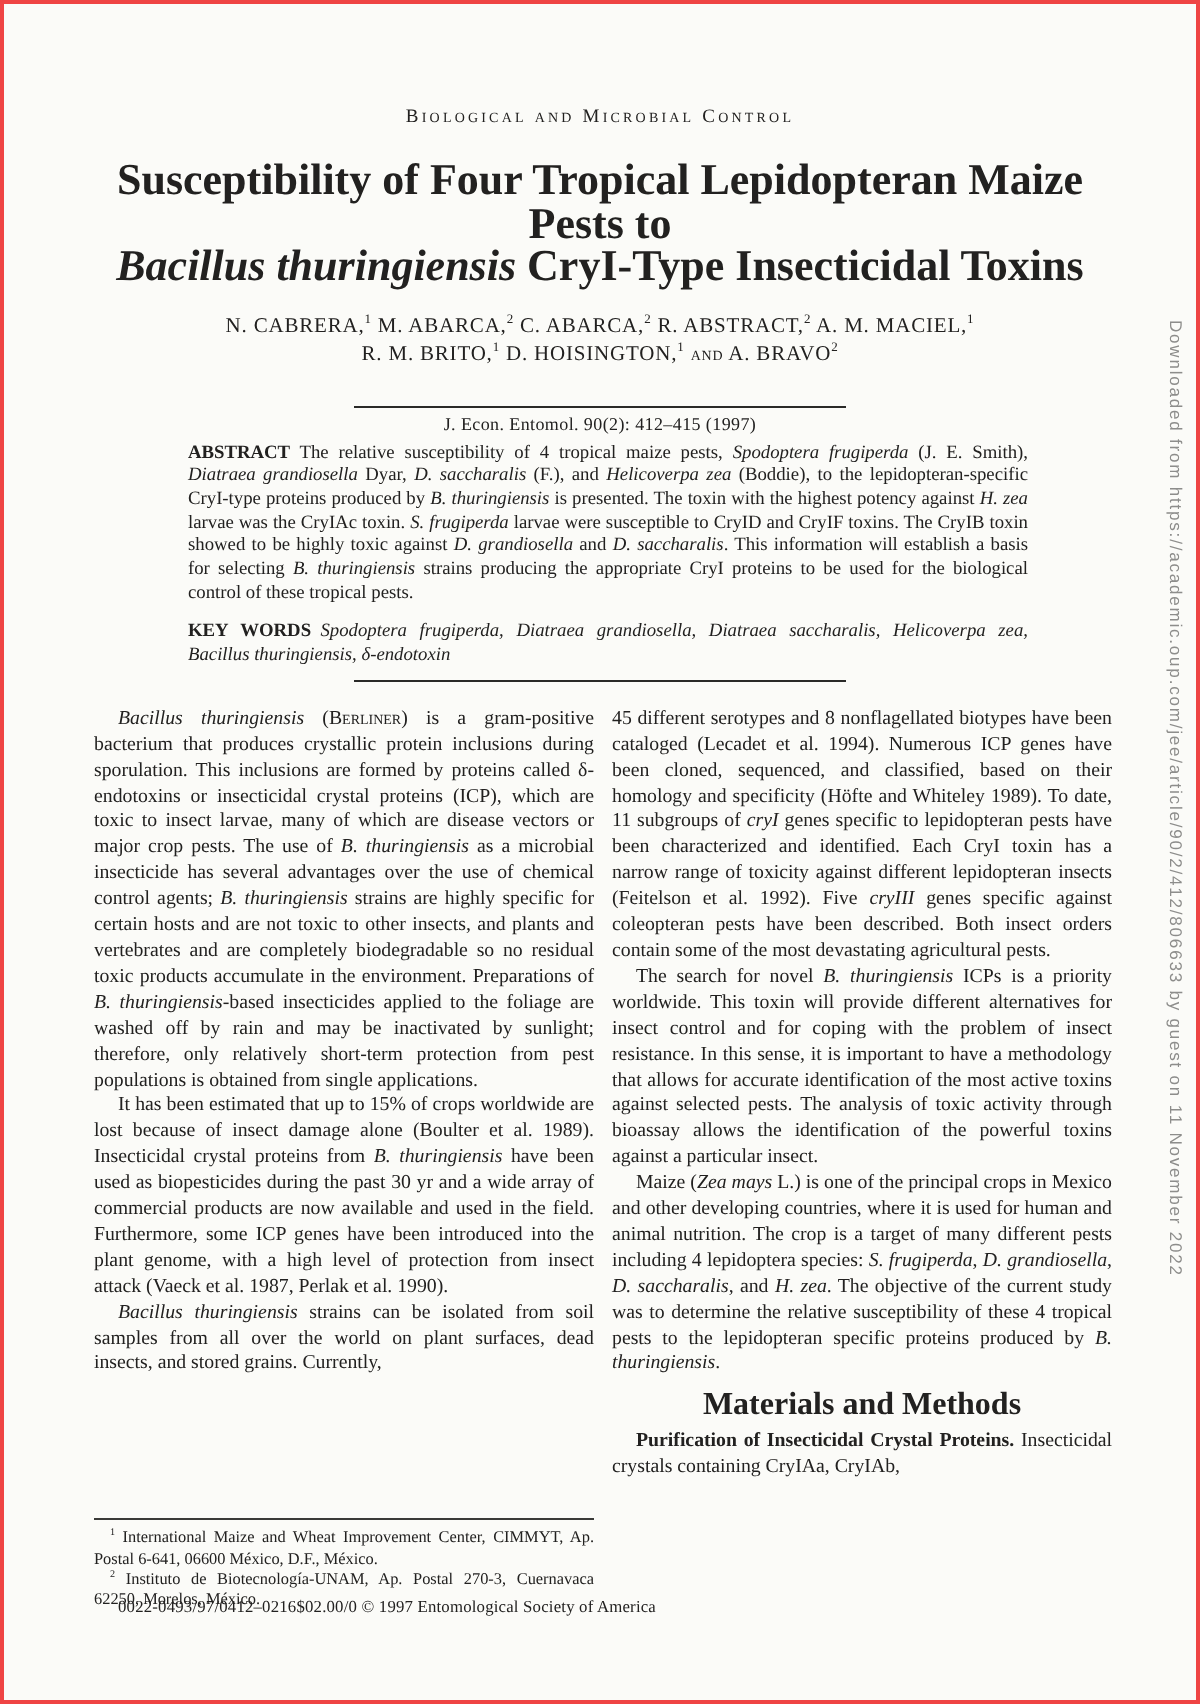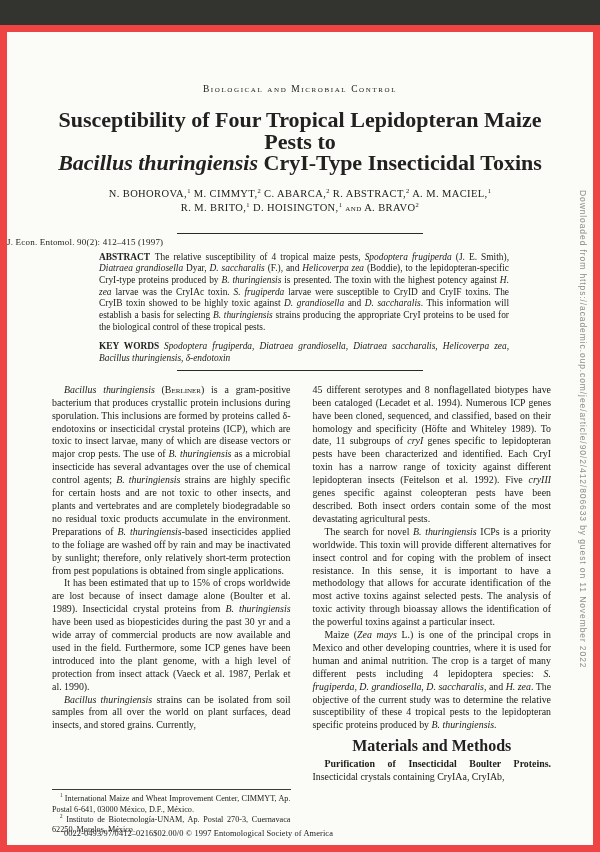--- a/index.html
+++ b/index.html
@@ -2,49 +2,49 @@
 <html><head>
 <meta charset="utf-8">
 <style>
   html,body{margin:0;padding:0;}
   body{
     width:600px;height:852px;background:#33332f;
     font-family:"Liberation Serif", serif;position:relative;
   }
   .page{
     position:absolute;inset:0;box-sizing:border-box;
-    background:#fbfbf8;border:7px solid #ef4444;
-    color:#222120;overflow:hidden;margin-top:25px;
+    background:#fbfbf8;border:2px solid #ef4444;
+    color:#222120;overflow:hidden;
   }
   .running-head{
     margin-top:52px;text-align:center;
     font-size:9.5px;letter-spacing:1.6px;font-variant:small-caps;font-weight:500;
   }
   .title{
     margin:15px 30px 0;text-align:center;
     font-size:22px;font-weight:bold;line-height:21.5px;
   }
   .title .tline{display:block;}
   .authors{
     margin-top:13px;text-align:center;
     font-size:10.5px;line-height:14.5px;letter-spacing:0.4px;
   }
   .rule-center{width:246px;margin:17px auto 0;border-top:1.7px solid #2a2a28;}
   .rule-center.rule2{margin-top:5px;}
-  .citation{margin-top:3px;font-size:9px;letter-spacing:0.2px;}
+  .citation{margin-top:3px;text-align:center;font-size:9px;letter-spacing:0.2px;}
   .abstract{
     margin:5px 84px 0 92px;font-size:9.4px;line-height:11.7px;
     text-align:justify;
   }
   .keywords{
     margin:8px 84px 0 92px;font-size:9.4px;line-height:11.7px;
     text-align:justify;
   }
   .columns{
-    display:flex;gap:22px;margin:13px 42px 0 45px;
+    display:flex;gap:9px;margin:13px 42px 0 45px;
     height:452px;overflow:hidden;
   }
   .col{flex:1;font-size:9.9px;line-height:12.9px;text-align:justify;}
   .col p{margin:0;text-indent:12px;}
   .col p.noindent{text-indent:0;}
   .col.left{display:flex;flex-direction:column;}
   .footnotes{margin-top:auto;font-size:8.2px;line-height:10.4px;text-align:justify;}
   .fn-rule{border-top:1px solid #3a3a38;margin-bottom:4px;}
   .footnotes p{margin:0;text-indent:8px;}
   .section-heading{
@@ -73,21 +73,21 @@
 <div class="page">
 
   <div class="running-head">Biological and Microbial Control</div>
 
   <h1 class="title">
     <span class="tline">Susceptibility of Four Tropical Lepidopteran Maize Pests to</span>
     <span class="tline"><span class="it">Bacillus thuringiensis</span><span> CryI-Type Insecticidal Toxins</span></span>
   </h1>
 
   <div class="authors">
-    <div><span>N. BOHOROVA,</span><span class="sp">1</span><span> M. CIMMYT,</span><span class="sp">2</span><span> C. ABARCA,</span><span class="sp">2</span><span> R. ABSTRACT,</span><span class="sp">2</span><span> A. M. MACIEL,</span><span class="sp">1</span></div>
+    <div><span>N. CABRERA,</span><span class="sp">1</span><span> M. ABARCA,</span><span class="sp">2</span><span> C. ABARCA,</span><span class="sp">2</span><span> R. ABSTRACT,</span><span class="sp">2</span><span> A. M. MACIEL,</span><span class="sp">1</span></div>
     <div><span>R. M. BRITO,</span><span class="sp">1</span><span> D. HOISINGTON,</span><span class="sp">1</span><span> </span><span class="sc">and</span><span> A. BRAVO</span><span class="sp">2</span></div>
   </div>
 
   <div class="rule-center"></div>
 
   <div class="citation">J. Econ. Entomol. 90(2): 412–415 (1997)</div>
 
   <p class="abstract"><span class="bd">ABSTRACT</span><span> The relative susceptibility of 4 tropical maize pests, </span><span class="it">Spodoptera frugiperda</span><span> (J. E. Smith), </span><span class="it">Diatraea grandiosella</span><span> Dyar, </span><span class="it">D. saccharalis</span><span> (F.), and </span><span class="it">Helicoverpa zea</span><span> (Boddie), to the lepidopteran-specific CryI-type proteins produced by </span><span class="it">B. thuringiensis</span><span> is presented. The toxin with the highest potency against </span><span class="it">H. zea</span><span> larvae was the CryIAc toxin. </span><span class="it">S. frugiperda</span><span> larvae were susceptible to CryID and CryIF toxins. The CryIB toxin showed to be highly toxic against </span><span class="it">D. grandiosella</span><span> and </span><span class="it">D. saccharalis</span><span>. This information will establish a basis for selecting </span><span class="it">B. thuringiensis</span><span> strains producing the appropriate CryI proteins to be used for the biological control of these tropical pests.</span></p>
 
   <p class="keywords"><span class="bd">KEY WORDS</span><span> </span><span class="it">Spodoptera frugiperda, Diatraea grandiosella, Diatraea saccharalis, Helicoverpa zea, Bacillus thuringiensis, δ-endotoxin</span></p>
@@ -96,31 +96,31 @@
 
   <div class="columns">
 
     <div class="col left">
       <p><span class="it">Bacillus thuringiensis</span><span> (</span><span class="sc">Berliner</span><span>) is a gram-positive bacterium that produces crystallic protein inclusions during sporulation. This inclusions are formed by proteins called δ-endotoxins or insecticidal crystal proteins (ICP), which are toxic to insect larvae, many of which are disease vectors or major crop pests. The use of </span><span class="it">B. thuringiensis</span><span> as a microbial insecticide has several advantages over the use of chemical control agents; </span><span class="it">B. thuringiensis</span><span> strains are highly specific for certain hosts and are not toxic to other insects, and plants and vertebrates and are completely biodegradable so no residual toxic products accumulate in the environment. Preparations of </span><span class="it">B. thuringiensis</span><span>-based insecticides applied to the foliage are washed off by rain and may be inactivated by sunlight; therefore, only relatively short-term protection from pest populations is obtained from single applications.</span></p>
       <p><span>It has been estimated that up to 15% of crops worldwide are lost because of insect damage alone (Boulter et al. 1989). Insecticidal crystal proteins from </span><span class="it">B. thuringiensis</span><span> have been used as biopesticides during the past 30 yr and a wide array of commercial products are now available and used in the field. Furthermore, some ICP genes have been introduced into the plant genome, with a high level of protection from insect attack (Vaeck et al. 1987, Perlak et al. 1990).</span></p>
       <p><span class="it">Bacillus thuringiensis</span><span> strains can be isolated from soil samples from all over the world on plant surfaces, dead insects, and stored grains. Currently,</span></p>
 
       <div class="footnotes">
         <div class="fn-rule"></div>
-        <p><span class="sp">1</span><span> International Maize and Wheat Improvement Center, CIMMYT, Ap. Postal 6-641, 03000 México, D.F., México.</span></p>
+        <p><span class="sp">1</span><span> International Maize and Wheat Improvement Center, CIMMYT, Ap. Postal 6-641, 06600 México, D.F., México.</span></p>
         <p><span class="sp">2</span><span> Instituto de Biotecnología-UNAM, Ap. Postal 270-3, Cuernavaca 62250, Morelos, México.</span></p>
       </div>
     </div>
 
     <div class="col right">
       <p class="noindent"><span>45 different serotypes and 8 nonflagellated biotypes have been cataloged (Lecadet et al. 1994). Numerous ICP genes have been cloned, sequenced, and classified, based on their homology and specificity (Höfte and Whiteley 1989). To date, 11 subgroups of </span><span class="it">cryI</span><span> genes specific to lepidopteran pests have been characterized and identified. Each CryI toxin has a narrow range of toxicity against different lepidopteran insects (Feitelson et al. 1992). Five </span><span class="it">cryIII</span><span> genes specific against coleopteran pests have been described. Both insect orders contain some of the most devastating agricultural pests.</span></p>
       <p><span>The search for novel </span><span class="it">B. thuringiensis</span><span> ICPs is a priority worldwide. This toxin will provide different alternatives for insect control and for coping with the problem of insect resistance. In this sense, it is important to have a methodology that allows for accurate identification of the most active toxins against selected pests. The analysis of toxic activity through bioassay allows the identification of the powerful toxins against a particular insect.</span></p>
       <p><span>Maize (</span><span class="it">Zea mays</span><span> L.) is one of the principal crops in Mexico and other developing countries, where it is used for human and animal nutrition. The crop is a target of many different pests including 4 lepidoptera species: </span><span class="it">S. frugiperda</span><span>, </span><span class="it">D. grandiosella</span><span>, </span><span class="it">D. saccharalis</span><span>, and </span><span class="it">H. zea</span><span>. The objective of the current study was to determine the relative susceptibility of these 4 tropical pests to the lepidopteran specific proteins produced by </span><span class="it">B. thuringiensis</span><span>.</span></p>
       <h2 class="section-heading">Materials and Methods</h2>
-      <p><span class="bd">Purification of Insecticidal Boulter Proteins.</span><span> Insecticidal crystals containing CryIAa, CryIAb,</span></p>
+      <p><span class="bd">Purification of Insecticidal Crystal Proteins.</span><span> Insecticidal crystals containing CryIAa, CryIAb,</span></p>
     </div>
 
   </div>
 
   <div class="copyright">0022-0493/97/0412–0216$02.00/0 © 1997 Entomological Society of America</div>
 
   <div class="watermark">Downloaded from https://academic.oup.com/jee/article/90/2/412/806633 by guest on 11 November 2022</div>
 
 </div>
 

